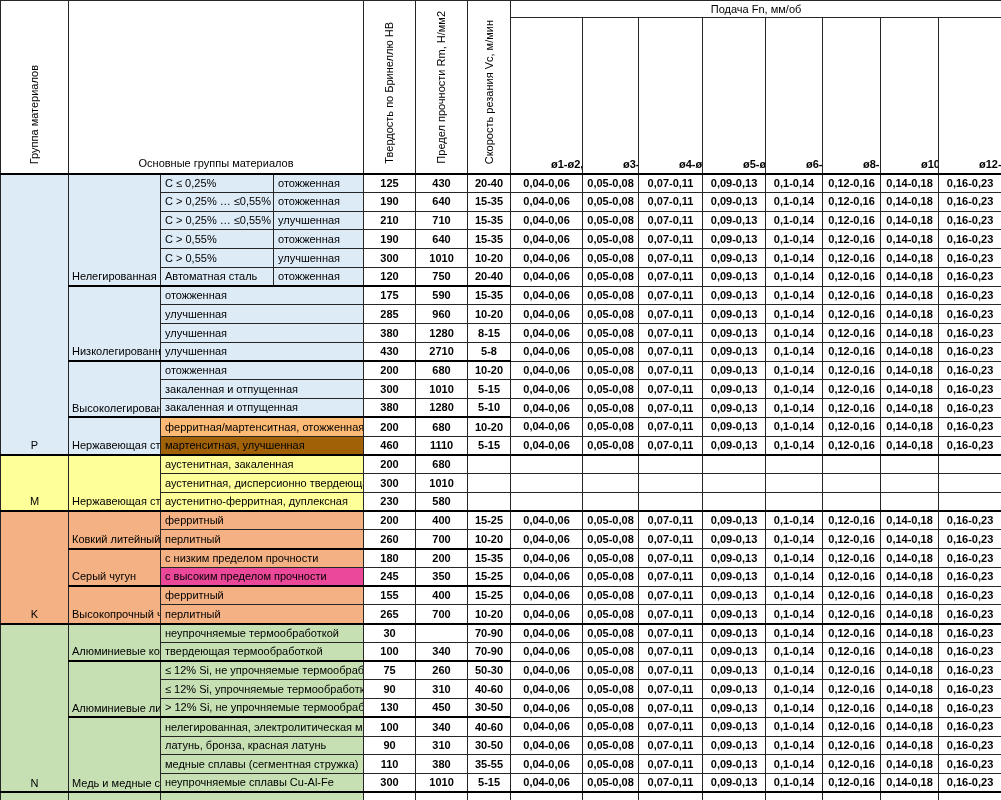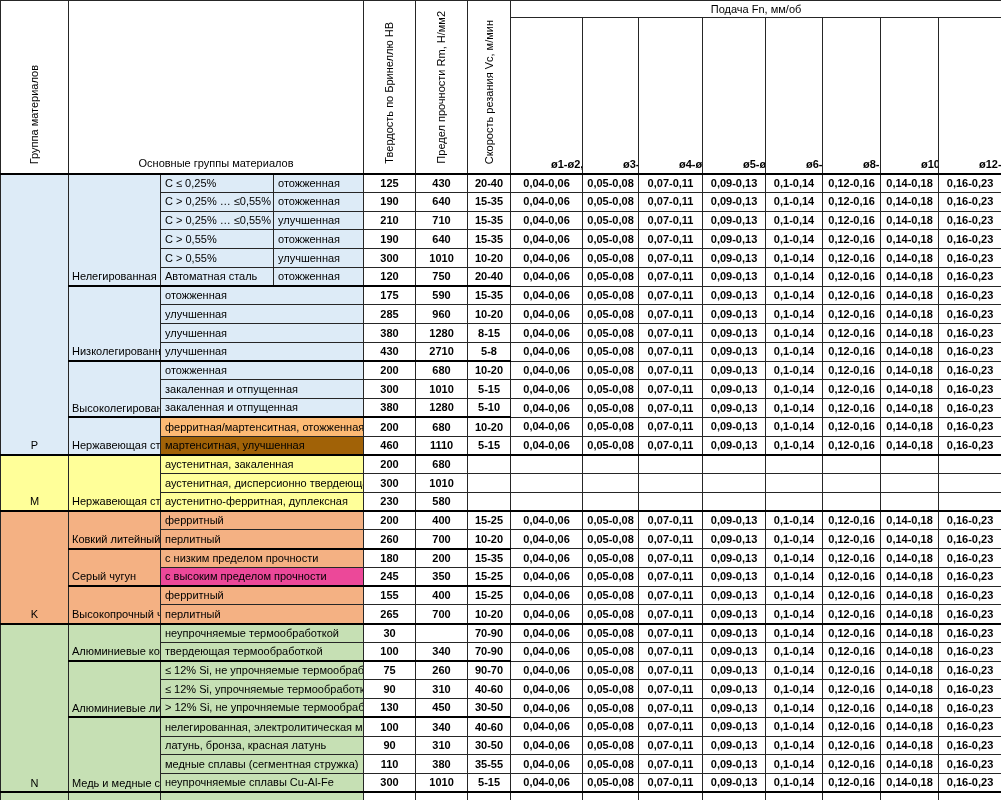--- a/index.html
+++ b/index.html
@@ -456,21 +456,21 @@
           <td class="num">0,1-0,14</td>
           <td class="num">0,12-0,16</td>
           <td class="num">0,14-0,18</td>
           <td class="num">0,16-0,23</td>
         </tr>
         <tr>
           <td class="bcell t2" rowspan="3" style="background: rgb(198, 224, 180);">Алюминиевые литейные сплавы</td>
           <td class="mat" colspan="2" style="background: rgb(198, 224, 180);">≤ 12% Si, не упрочняемые термообработкой</td>
           <td class="num">75</td>
           <td class="num">260</td>
-          <td class="num">90-70</td>
+          <td class="num">50-30</td>
           <td class="num">0,04-0,06</td>
           <td class="num">0,05-0,08</td>
           <td class="num">0,07-0,11</td>
           <td class="num">0,09-0,13</td>
           <td class="num">0,1-0,14</td>
           <td class="num">0,12-0,16</td>
           <td class="num">0,14-0,18</td>
           <td class="num">0,16-0,23</td>
         </tr>
         <tr>

